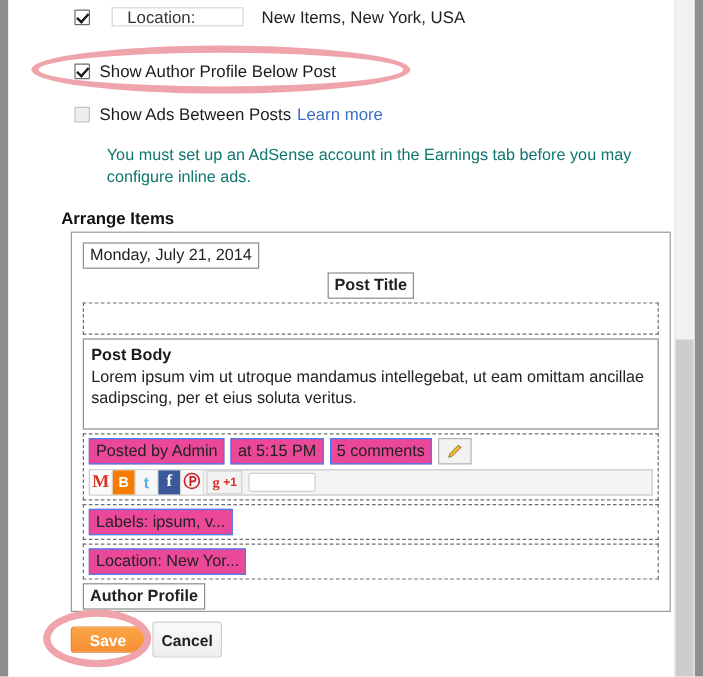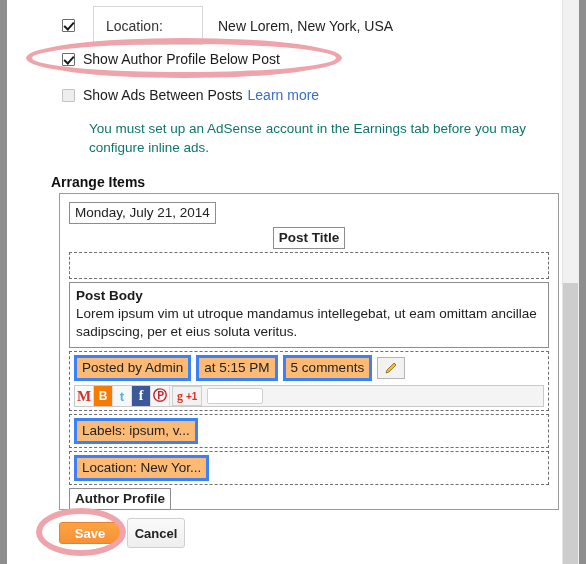--- a/index.html
+++ b/index.html
@@ -72,21 +72,21 @@
     border: solid #1a1a1a;
     border-width: 0 2px 2px 0;
     transform: rotate(42deg);
   }
   .cbox.disabled {
     border: 1px solid #c3c3c3;
     background: #eeeeee;
   }
 
   .loc-input {
-    width: 110px; height: 39px;
+    width: 110px; height: 16px;
     border: 1px solid #d6d6d6;
     background: #ffffff;
     margin-left: 18px;
     padding: 0 0 0 12px;
     display: flex; align-items: center;
     font-size: 14px; color: #333;
   }
   .loc-value {
     margin-left: 15px;
     font-size: 14px;
@@ -141,40 +141,40 @@
     align-items: center;
     border: 1px solid #8d8d8d;
     background: #ffffff;
     font-size: 13.5px;
     color: #222;
     padding: 2px 5px;
     white-space: nowrap;
     line-height: 16px;
   }
   .chip.gray {
-    background: #fdba74;
-    border: 3px solid #3b82f6;
+    background: #ec4899;
+    border: 1px solid #3b82f6;
   }
   .chip.bold { font-weight: bold; }
 
   .row-date { margin-bottom: 3px; }
   .row-title { margin-bottom: 3px; text-align: center; }
 
   
   .dzone {
     border: 1px dashed #6e6e6e;
     padding: 3px 4px;
     margin-bottom: 3px;
     min-height: 22px;
   }
   .dzone.empty { height: 27px; }
 
   .body-box {
     border: 1px solid #8d8d8d;
-    padding: 4px 6px 6px 6px;
+    padding: 4px 6px 16px 6px;
     margin-bottom: 3px;
   }
   .body-head {
     font-size: 13.5px;
     font-weight: bold;
     color: #1a1a1a;
     line-height: 18px;
   }
   .body-text {
     font-size: 13.5px;
@@ -284,21 +284,21 @@
 
 <div id="page">
 
   <div class="edge-left"></div>
 
   <div class="content">
 
     <div class="cb-row" style="left:55px; top:6px;">
       <span class="cbox checked"></span>
       <span class="loc-input">Location:</span>
-      <span class="loc-value">New Lorem, New York, USA</span>
+      <span class="loc-value">New Items, New York, USA</span>
     </div>
 
     <div class="cb-row" style="left:55px; top:51px;">
       <span class="cbox checked"></span>
       <span class="cb-label">Show Author Profile Below Post</span>
     </div>
 
     <div class="cb-row" style="left:55px; top:87px;">
       <span class="cbox disabled"></span>
       <span class="cb-label dim">Show Ads Between Posts</span>

